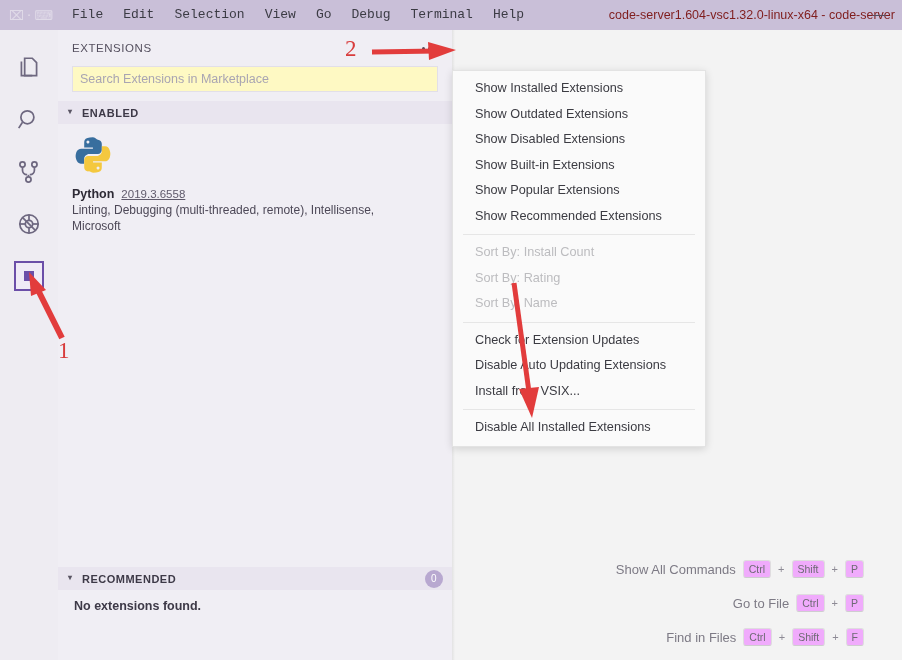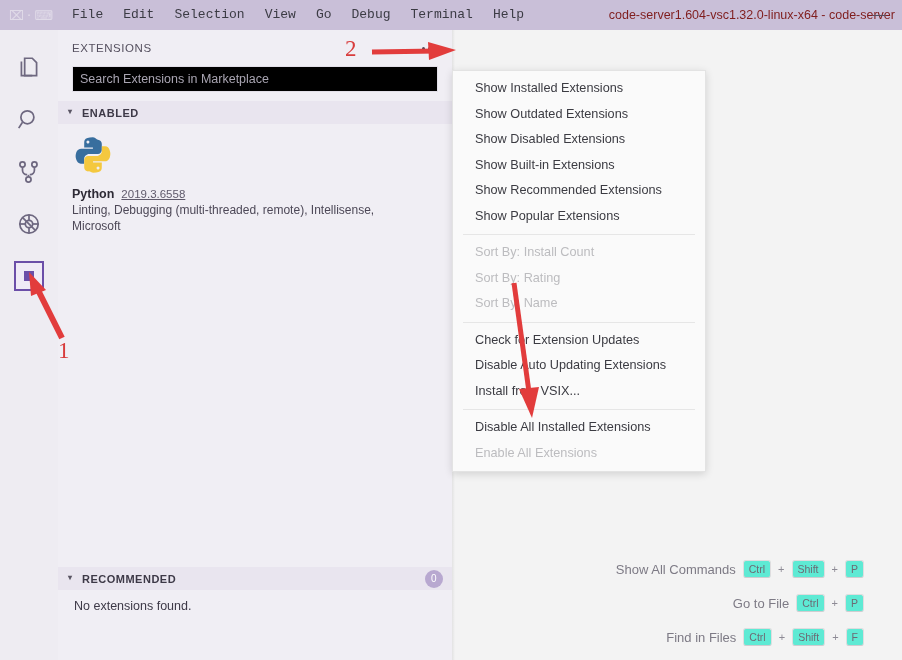--- a/index.html
+++ b/index.html
@@ -88,21 +88,21 @@
   .more-btn {
     width: 26px; height: 22px;
     display: flex; align-items: center; justify-content: center;
     gap: 3px; cursor: default;
   }
   .more-dot { width: 3px; height: 3px; border-radius: 50%; background: #4a4655; }
 
   .search-wrap { padding: 0 14px; }
   .search-input {
     width: 100%; height: 26px;
-    background: #000000; border: 1px solid #e2dfe8;
+    background: #fef9c3; border: 1px solid #e2dfe8;
     font-size: 12.5px; color: #8b8794;
     padding: 0 7px; outline: none;
     font-family: "Liberation Sans", sans-serif;
   }
   .search-input::placeholder { color: #a9a5b2; }
 
   .section-header {
     height: 23px; display: flex; align-items: center;
     padding-left: 10px; margin-top: 9px;
     background: #e9e5ef;
@@ -131,21 +131,21 @@
   .ext-line1 { display: flex; align-items: baseline; gap: 7px; }
   .ext-name { font-size: 12.5px; font-weight: bold; color: #2d2a35; }
   .ext-version { font-size: 11.5px; color: #5f5a6b; text-decoration: underline; }
   .ext-desc {
     font-size: 12px; color: #4d4857; margin-top: 2px;
     white-space: nowrap; overflow: hidden;
   }
   .ext-pub { font-size: 12px; color: #4d4857; margin-top: 2px; }
 
   .empty-msg {
-    padding: 9px 0 0 16px; font-size: 12.5px; color: #3d3947;
+    padding: 9px 0 0 16px; font-size: 12.5px; color: #3d3947; font-weight: bold;
   }
   .recommended-block { position: absolute; left: 0; right: 0; top: 528px; }
 
   
   .editor {
     position: absolute; left: 452px; top: 30px; right: 0; bottom: 0;
     background: #f3f3f3;
   }
   .editor-edge {
     position: absolute; left: 0; top: 0; width: 3px; height: 100%;
@@ -155,21 +155,21 @@
     position: absolute; right: 38px; top: 530px;
     display: flex; flex-direction: column; gap: 16px;
   }
   .shortcut-row {
     display: flex; align-items: center; justify-content: flex-end; gap: 7px;
   }
   .shortcut-label { font-size: 13px; color: #7d7a85; }
   .key {
     display: inline-block; min-width: 17px;
     padding: 2px 5px;
-    background: #5eead4; border: 1px solid #dfdddf;
+    background: #f0abfc; border: 1px solid #dfdddf;
     border-bottom-color: #cfcdd0;
     border-radius: 3px;
     font-size: 10.5px; color: #6d6a74;
     text-align: center;
   }
   .plus { font-size: 11px; color: #8d8a95; }
 
   
   .ctx-menu {
     position: absolute; left: 452px; top: 70px;
@@ -357,39 +357,38 @@
 
     </div>
   </div>
 
   <div class="ctx-menu">
 
     <div class="ctx-item">Show Installed Extensions</div>
     <div class="ctx-item">Show Outdated Extensions</div>
     <div class="ctx-item">Show Disabled Extensions</div>
     <div class="ctx-item">Show Built-in Extensions</div>
+    <div class="ctx-item">Show Popular Extensions</div>
     <div class="ctx-item">Show Recommended Extensions</div>
-    <div class="ctx-item">Show Popular Extensions</div>
 
     <div class="ctx-sep"></div>
 
     <div class="ctx-item disabled">Sort By: Install Count</div>
     <div class="ctx-item disabled">Sort By: Rating</div>
     <div class="ctx-item disabled">Sort By: Name</div>
 
     <div class="ctx-sep"></div>
 
     <div class="ctx-item">Check for Extension Updates</div>
     <div class="ctx-item">Disable Auto Updating Extensions</div>
     <div class="ctx-item">Install from VSIX...</div>
 
     <div class="ctx-sep"></div>
 
     <div class="ctx-item">Disable All Installed Extensions</div>
-    <div class="ctx-item disabled">Enable All Extensions</div>
 
   </div>
 
   <svg class="anno-layer" viewBox="0 0 902 660">
 
     <g>
       <path d="M62 338 L37 288" stroke="#e23c3c" stroke-width="6" fill="none"></path>
       <path d="M29 272 L46 290 L31 296 Z" fill="#e23c3c"></path>
     </g>
 

